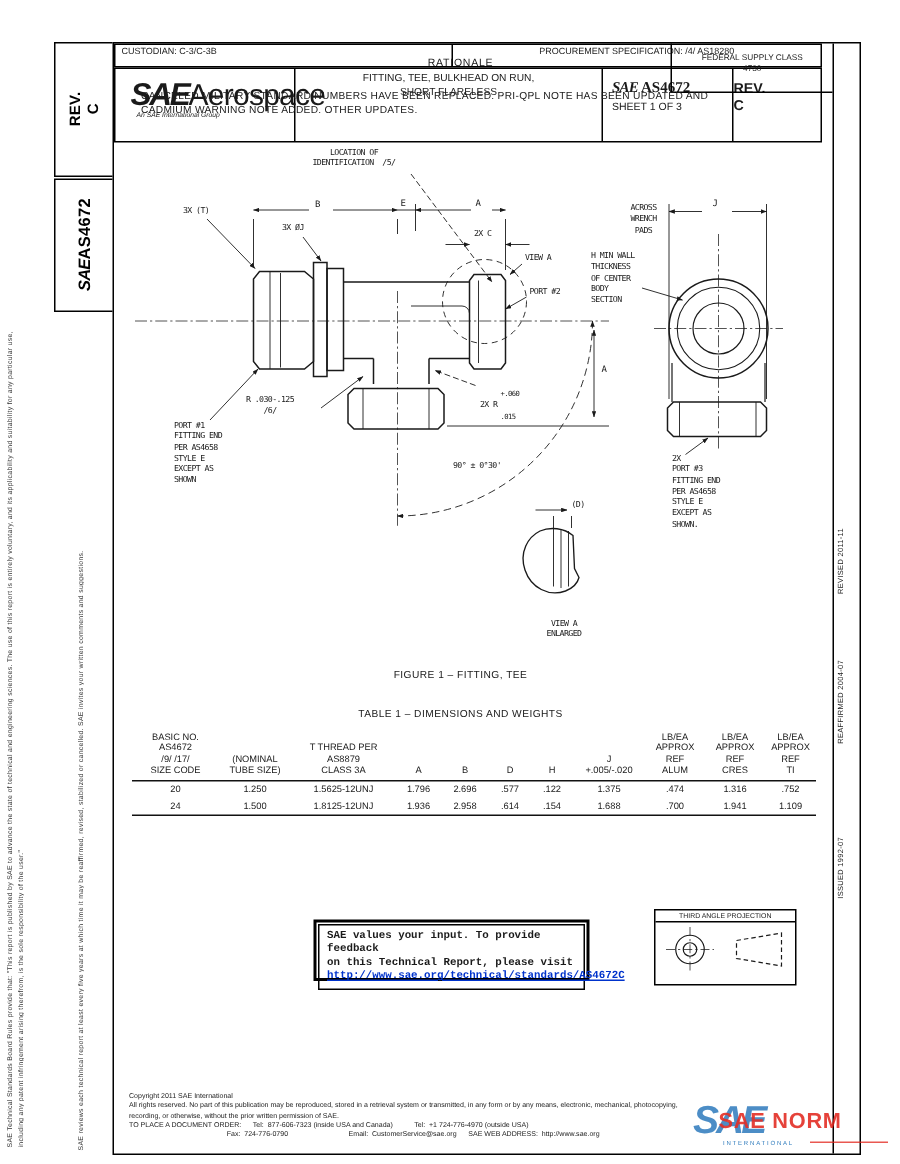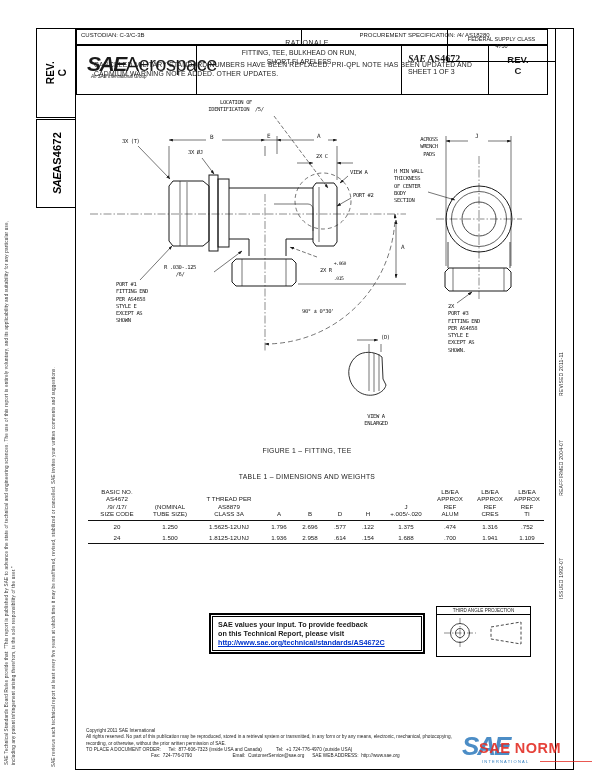--- a/index.html
+++ b/index.html
@@ -37,42 +37,42 @@
   
   #figcap{left:0;top:418px;width:462px;font-size:6.8px;letter-spacing:.3px;}
   #tabcap{left:0;top:444px;width:462px;font-size:6.8px;letter-spacing:.3px;}
   #dimtable{left:12px;top:458px;width:456px;}
   table{border-collapse:collapse;table-layout:fixed;width:456px;font-size:6.2px;line-height:7.4px;}
   th{font-weight:normal;vertical-align:bottom;text-align:center;white-space:pre-line;padding:1px 1px 2px;}
   td{text-align:center;padding:2px 1px;}
   thead tr{border-bottom:1.6px solid #111;}
   tbody{border-bottom:1.6px solid #111;}
   
-  #feedback{left:133px;top:584px;width:216px;height:41px;border:2px solid #000;box-sizing:border-box;}
+  #feedback{left:133px;top:584px;width:184px;height:41px;border:2px solid #000;box-sizing:border-box;font-family:Liberation Mono, monospace;}
   #feedback .inner{border:1px solid #000;margin:1px;padding:3px 5px;font-size:7.2px;font-weight:bold;line-height:9px;}
   #feedback a{color:#0033cc;text-decoration:underline;text-align:center;}
   #projection{left:360px;top:577px;width:95px;height:51px;border:1.5px solid #000;box-sizing:border-box;}
   #projection .plabel{font-size:4.6px;text-align:center;border-bottom:1px solid #000;padding:1px 0;}
   
   #custrow{left:8px;top:630px;width:472px;height:16px;border:1.5px solid #000;box-sizing:border-box;display:flex;}
   #custrow .c1{width:225px;border-right:1.5px solid #000;font-size:6px;padding:2px 0 0 4px;box-sizing:border-box;}
   #custrow .c2{flex:1;font-size:6px;padding-top:2px;text-align:center;}
   #titleblock{left:8px;top:646px;width:472px;height:50px;border:1.5px solid #000;box-sizing:border-box;display:flex;}
   #titleblock .cell{border-right:1.5px solid #000;box-sizing:border-box;}
   .logo-cell{width:120px;padding:6px 0 0 10px;}
   .logo-sae{font-size:21px;font-weight:bold;font-style:italic;letter-spacing:-1.5px;}
   .logo-aero{font-size:20px;letter-spacing:-0.5px;}
   .logo-tag{font-size:4.5px;font-style:italic;margin-top:-2px;padding-left:4px;}
   .head-cell{width:205px;text-align:center;}
   .head-cell .hd{font-size:11px;font-weight:bold;letter-spacing:.3px;border-bottom:1.5px solid #000;padding:2px 0 1px;}
   .head-cell .tt{font-size:6.8px;line-height:8.5px;padding-top:3px;}
   .num-cell{width:87px;padding:7px 0 0 6px;}
   .num-cell .n1{font-size:10px;font-weight:bold;font-family:Liberation Serif, serif;}
   .num-cell .n2{font-size:7px;margin-top:4px;}
-  .rev-cell{flex:1;text-align:center;font-size:9.5px;font-weight:bold;line-height:11px;padding-top:8px;border-right:none !important;}
+  .rev-cell{flex:1;font-size:9.5px;font-weight:bold;line-height:11px;padding-top:8px;border-right:none !important;}
   
   #legal{left:10px;top:699px;width:468px;font-size:4.7px;line-height:6.3px;color:#222;}
   
   #wm{left:462px;top:733px;width:138px;height:40px;opacity:.95;}
   #wm .wm-sae{position:absolute;left:0;top:-2px;font-size:26px;font-weight:bold;font-style:italic;
       color:#2273b9;letter-spacing:-2px;opacity:.85;}
   #wm .wm-norm{position:absolute;left:17px;top:7px;font-size:14.5px;font-weight:bold;color:#e2231a;
       letter-spacing:.5px;opacity:.9;}
   #wm .wm-sub{position:absolute;left:20px;top:26px;font-size:4px;color:#2273b9;letter-spacing:1.2px;}
   #wm .wm-line{position:absolute;left:78px;top:28px;width:52px;border-top:1.5px solid #e2231a;opacity:.8;}

